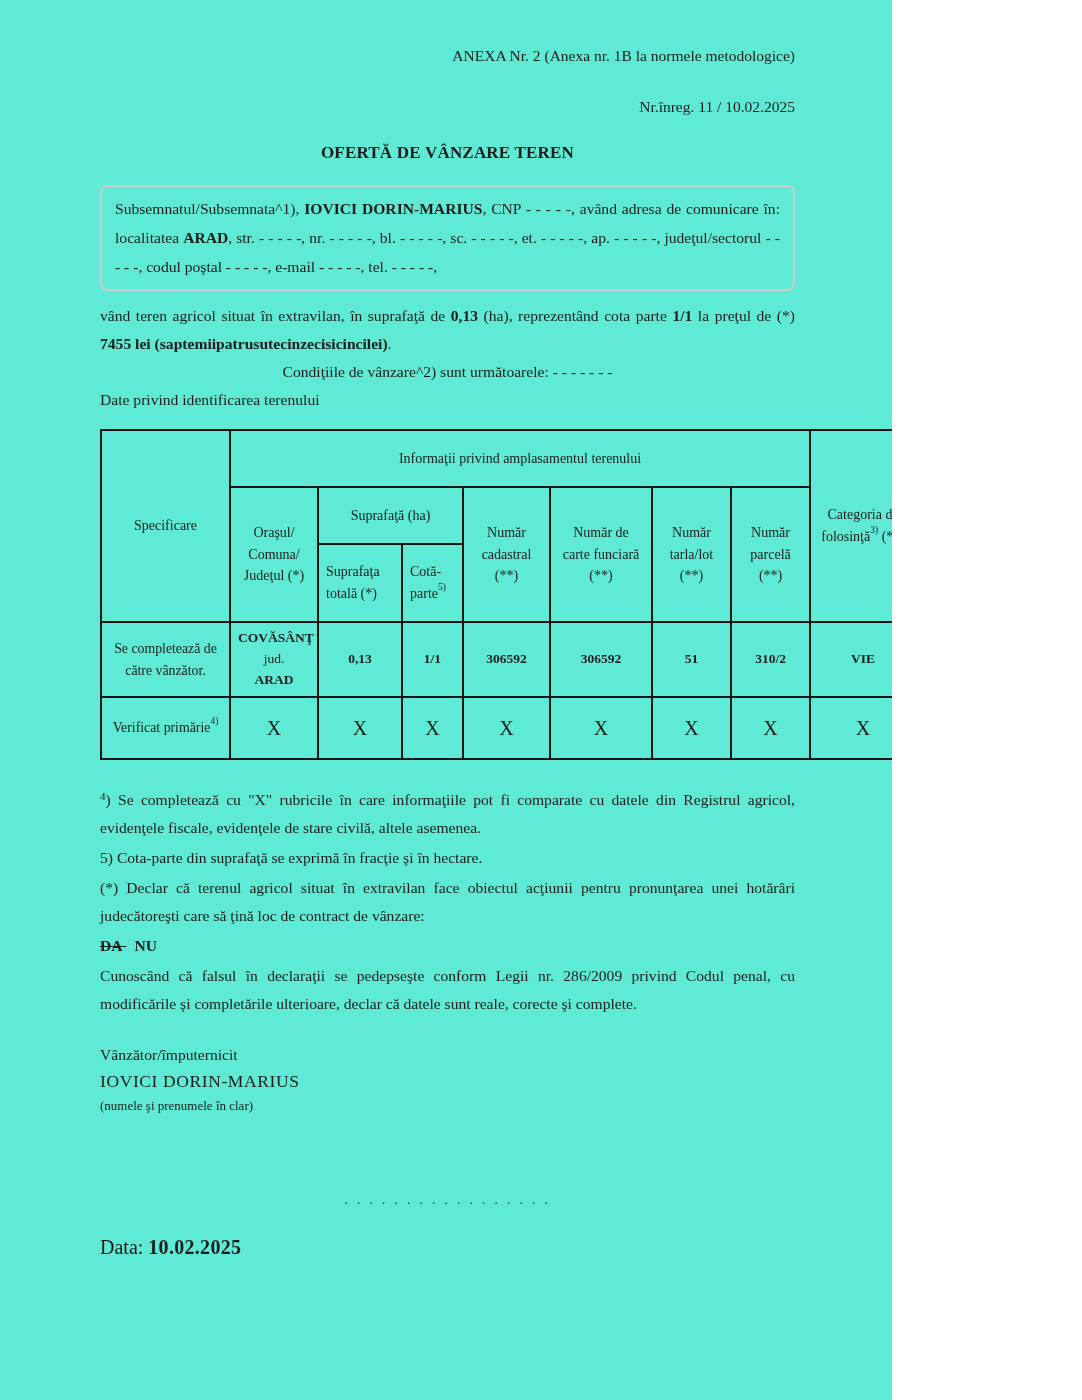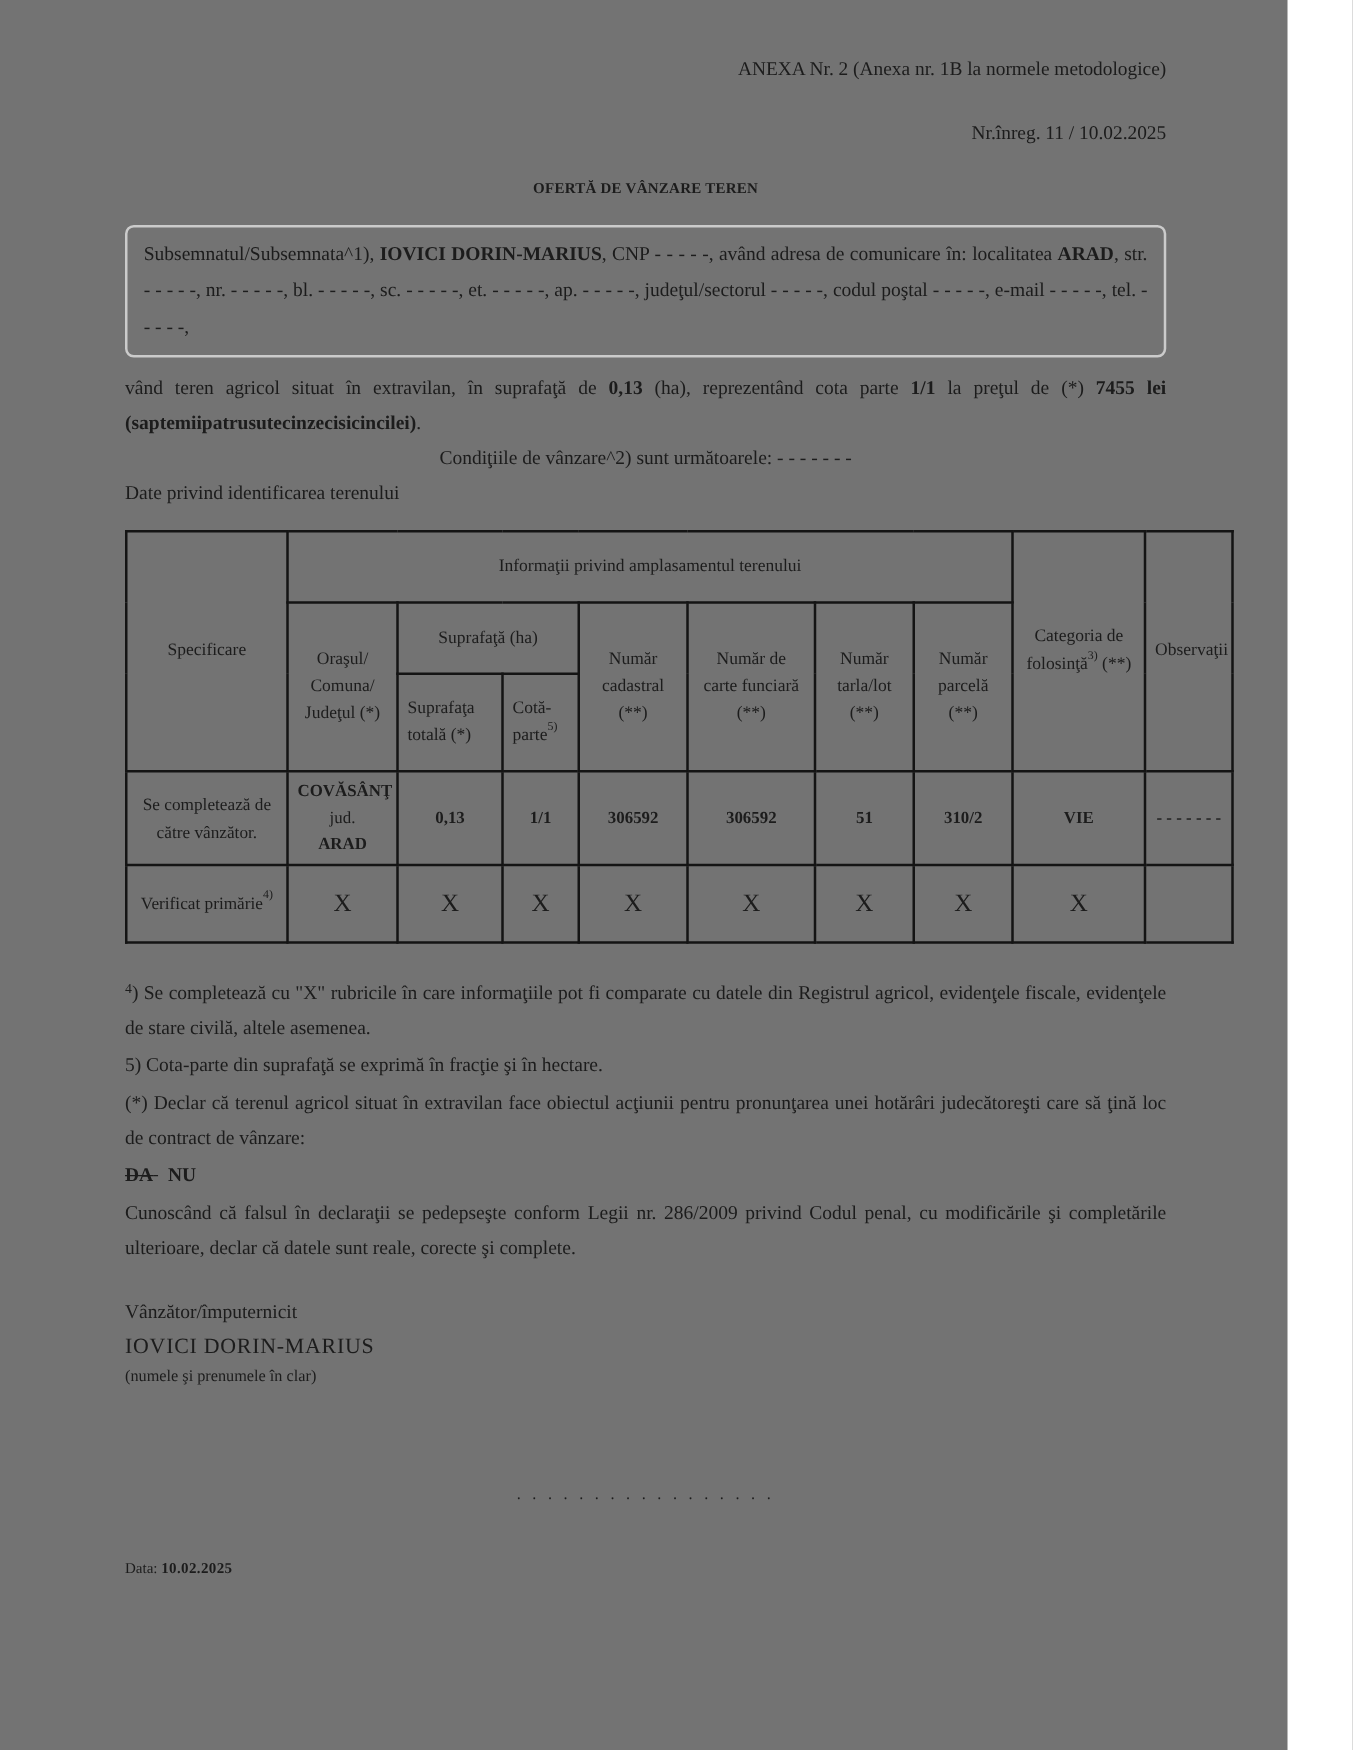--- a/index.html
+++ b/index.html
@@ -1,23 +1,23 @@
 <!DOCTYPE html>
 <html><head>
 <meta charset="utf-8">
 <style>
   * { box-sizing: border-box; margin: 0; padding: 0; }
   html, body { background: #ffffff; }
   body { font-family: "Liberation Serif", "DejaVu Serif", serif; color: #1c1c1c; }
-  .page { position: relative; width: 1030px; height: 1400px; background: #737373; overflow: hidden; }
+  .page { position: relative; width: 892px; height: 1400px; background: #5eead4; overflow: hidden; }
   .content { padding: 46px 97px 0 100px; }
 
   .top-right { text-align: right; font-size: 15.5px; line-height: 20px; }
   .top-right.nr { margin-top: 31px; }
-  .title { text-align: center; font-size: 12px; font-weight: bold; margin-top: 26px; letter-spacing: 0.2px; }
+  .title { text-align: center; font-size: 17px; font-weight: bold; margin-top: 26px; letter-spacing: 0.2px; }
 
   .intro-box { margin-top: 22px; border: 2px solid #cbcbcb; border-radius: 7px;
                padding: 7px 13px 8px 13px; font-size: 15.6px; line-height: 29px;
                text-align: justify; }
 
   .para { font-size: 15.6px; line-height: 28px; }
   .sale { margin-top: 11px; text-align: justify; }
   .cond { margin-top: 0; text-align: center; }
   .landid { margin-top: 0; }
 
@@ -38,21 +38,21 @@
   .strike { text-decoration: line-through; }
   .strike::after { content: "\00a0"; }
   .danu .nu { margin-left: 8px; }
 
   .sigblock { text-align: left; margin-top: 24px; }
   .sig-role { font-size: 15.6px; line-height: 26px; }
   .sig-name { font-size: 17.5px; line-height: 26px; letter-spacing: 0.6px; }
   .sig-hint { font-size: 13px; line-height: 24px; }
   .sig-dots { text-align: center; margin-top: 74px; font-size: 13px; letter-spacing: 3px; }
 
-  .datefoot { margin-top: 44px; font-size: 12px; }
+  .datefoot { margin-top: 28px; font-size: 20px; }
   .datefoot b { letter-spacing: 0.3px; }
 </style>
 </head>
 <body>
 
 <div class="page">
   <div class="content">
 
     <div class="top-right">ANEXA Nr. 2 (Anexa nr. 1B la normele metodologice)</div>
     <div class="top-right nr">Nr.înreg. 11 / 10.02.2025</div>

